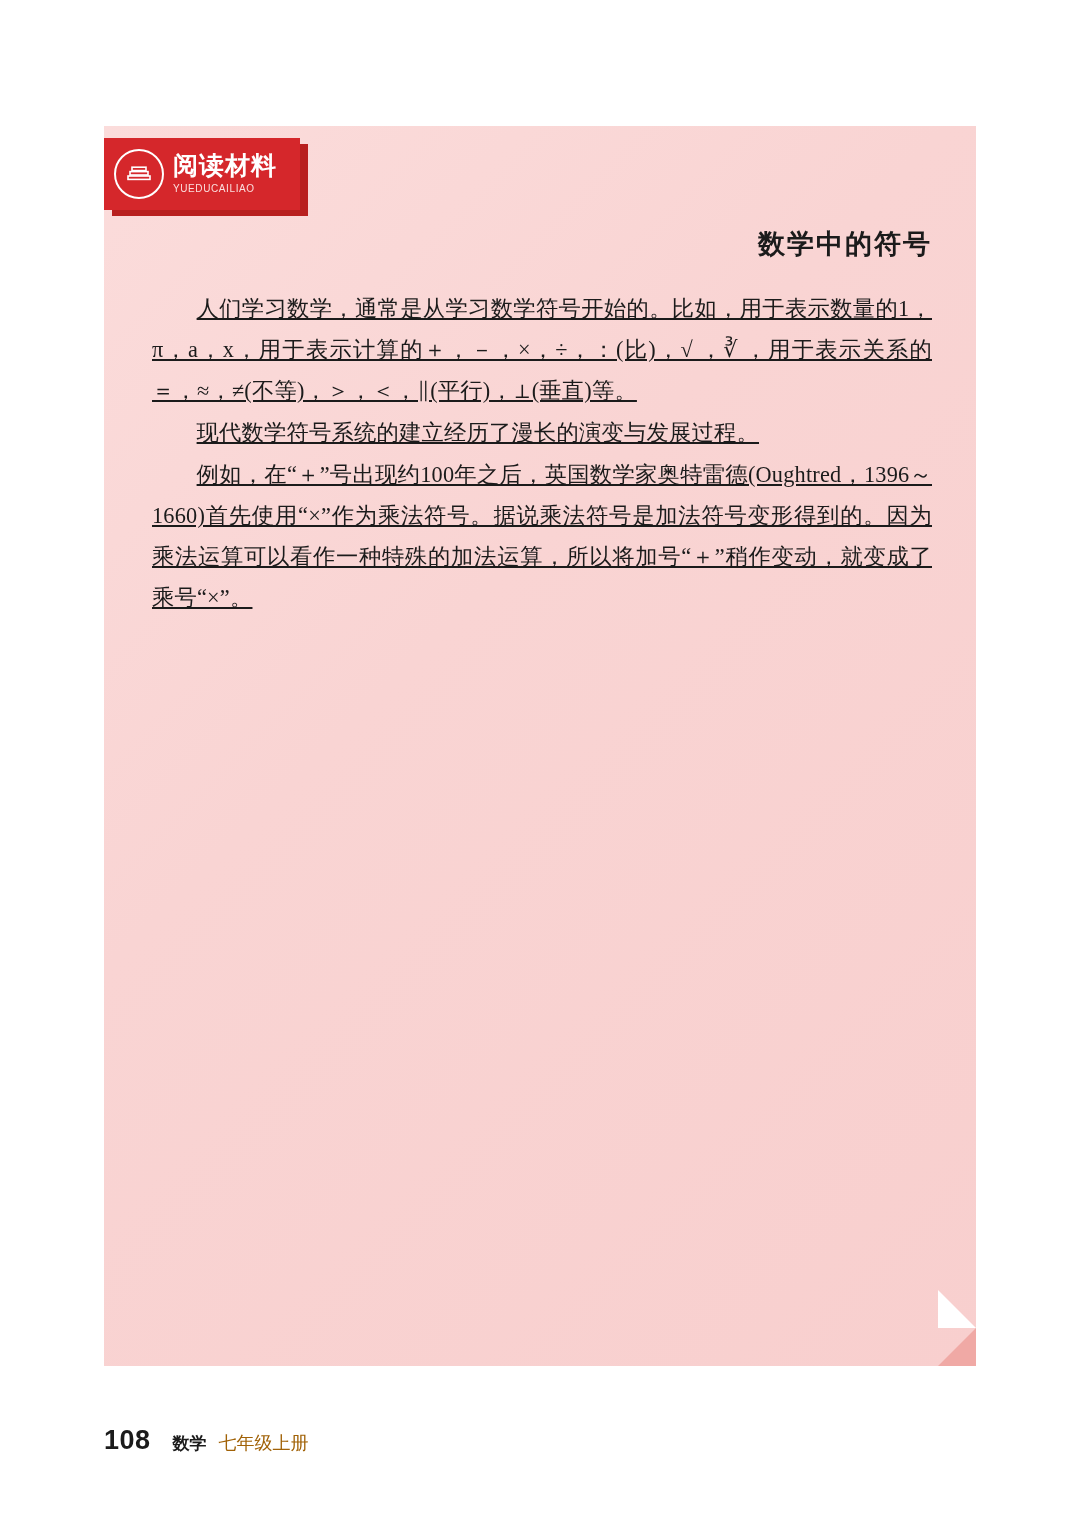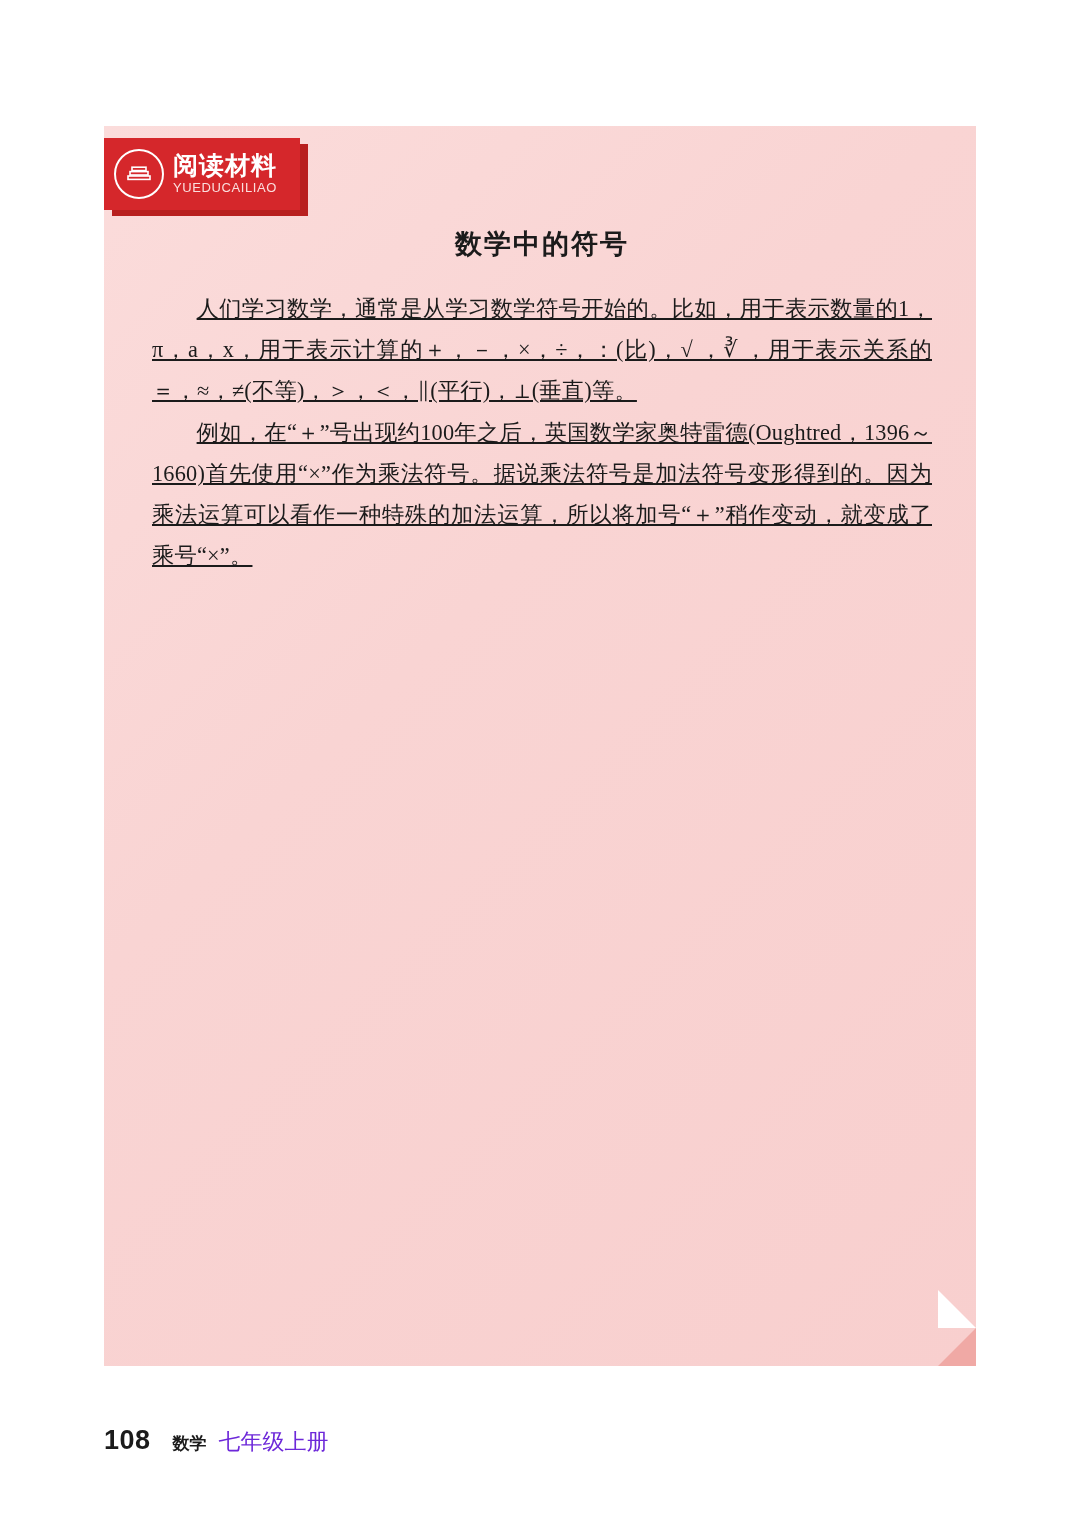--- a/index.html
+++ b/index.html
@@ -89,36 +89,36 @@
     line-height: 1.05;
   }
   .banner-cn {
     font-family: "Liberation Sans", sans-serif;
     font-weight: bold;
     font-size: 25px;
     letter-spacing: 1px;
   }
   .banner-py {
     font-family: "Liberation Sans", sans-serif;
-    font-size: 13px;
+    font-size: 10px;
     letter-spacing: 0.6px;
     margin-top: 3px;
     color: #fbdedd;
   }
 
   
   .article {
     position: absolute;
     left: 48px;
     top: 100px;
     width: 780px;
     color: #1b1b1b;
   }
   .article-title {
-    text-align: center;
+    text-align: right;
     font-family: "Liberation Sans", sans-serif;
     font-weight: bold;
     font-size: 27px;
     letter-spacing: 2px;
     margin-bottom: 26px;
   }
   .para {
     font-size: 22.3px;
     line-height: 41px;
     text-indent: 2em;
@@ -144,22 +144,22 @@
     letter-spacing: 0.5px;
     text-align: center;
   }
   .footer-subject {
     font-size: 17px;
     font-weight: bold;
     color: #1b1b1b;
     margin-left: 22px;
   }
   .footer-grade {
-    font-size: 22px;
-    color: #6d28d9;
+    font-size: 18px;
+    color: #a16207;
     margin-left: 12px;
   }
 </style>
 </head>
 <body>
 
 <div class="page-panel">
 
   <div class="banner">
     <div class="banner-shadow"></div>
@@ -175,20 +175,21 @@
         <span class="banner-cn">阅读材料</span><br>
         <span class="banner-py">YUEDUCAILIAO</span>
       </span>
     </div>
   </div>
 
   <div class="article">
     <div class="article-title">数学中的符号</div>
 
     <p class="para">人们学习数学，通常是从学习数学符号开始的。比如，用于表示数量的1，π，a，x，用于表示计算的＋，－，×，÷，：(比)，√ ，∛ ，用于表示关系的＝，≈，≠(不等)，＞，＜，∥(平行)，⊥(垂直)等。</p>
+    <p class="para">现代数学符号系统的建立经历了漫长的演变与发展过程。</p>
     <p class="para">例如，在“＋”号出现约100年之后，英国数学家奥特雷德(Oughtred，1396～1660)首先使用“×”作为乘法符号。据说乘法符号是加法符号变形得到的。因为乘法运算可以看作一种特殊的加法运算，所以将加号“＋”稍作变动，就变成了乘号“×”。</p>
   </div>
 
   <div class="fold-corner">
     <div class="fold-corner-inner"></div>
   </div>
 </div>
 
 <div class="footer">
   <span class="footer-page">108</span>

